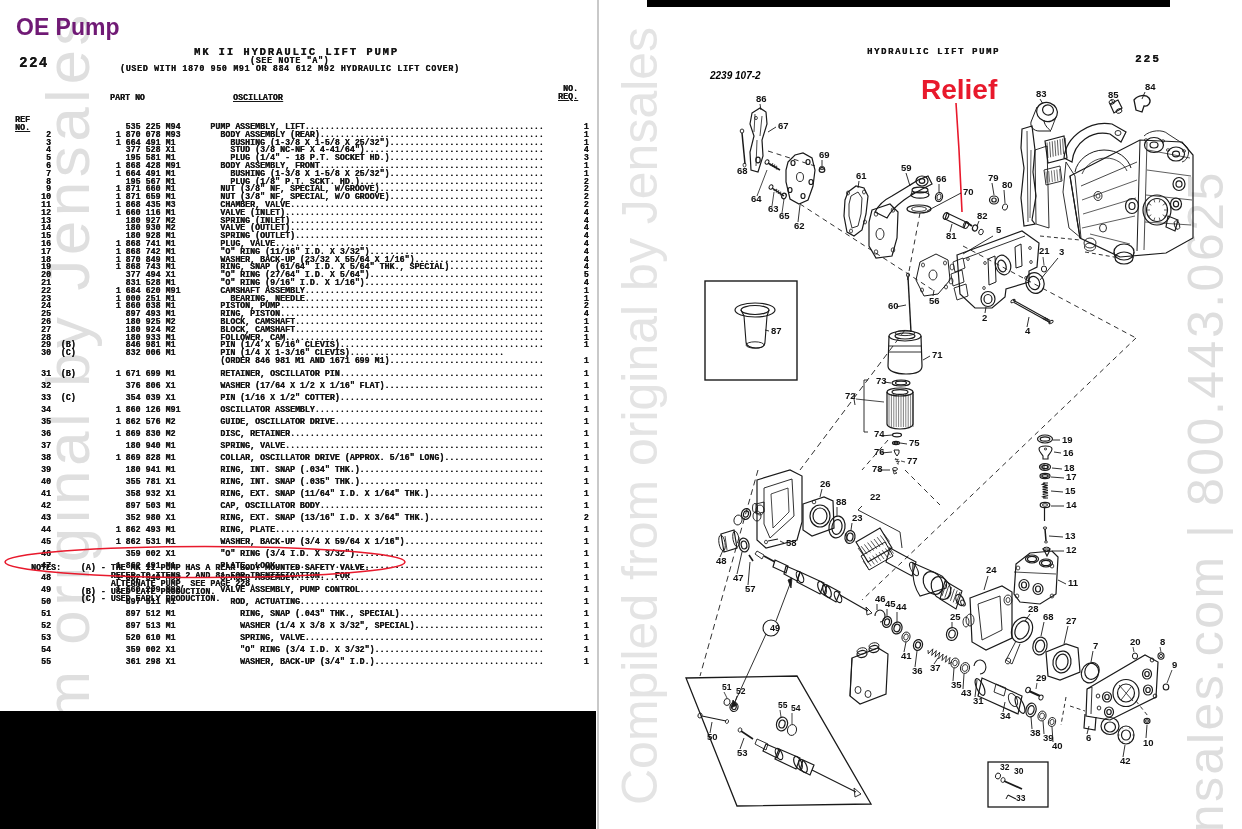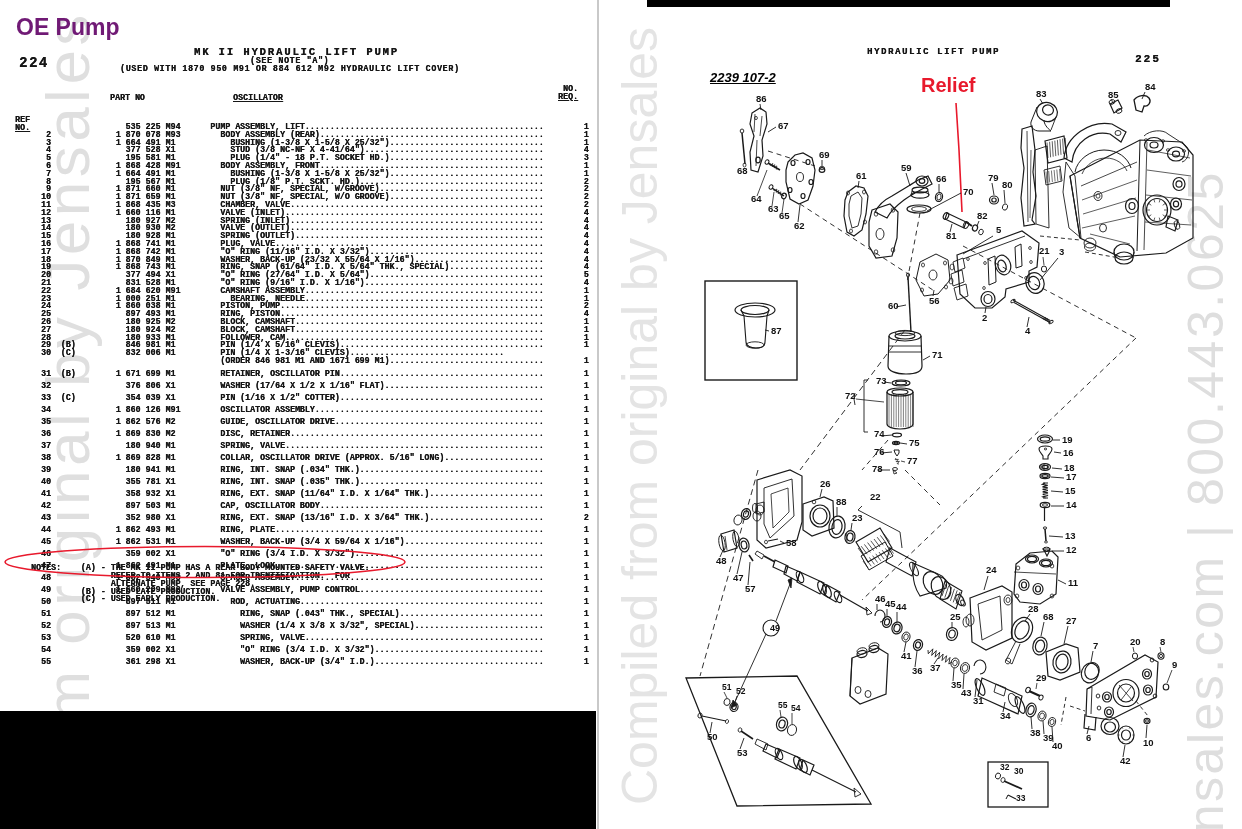--- a/index.html
+++ b/index.html
@@ -108,23 +108,23 @@
 </svg>
 
 <div class="abs" style="left:0; top:711px; width:596px; height:118px; background:#000;"></div>
 
 <div class="abs" style="left:647px; top:0; width:523px; height:7px; background:#000;"></div>
 
 <div class="abs mono" style="left:867px; top:47px; font-size:9px; letter-spacing:1.6px;">HYDRAULIC LIFT PUMP</div>
 
 <div class="abs mono" style="left:1135px; top:53px; font-size:11px; letter-spacing:2px;">225</div>
 
-<div class="abs" style="left:710px; top:70px; font-size:13px; font-weight:bold; font-style:italic;text-decoration:underline;">2239 107-2</div>
-
-<div class="abs" style="left:921px; top:74px; font-size:20px; font-weight:bold; color:#e8192c;">Relief</div>
+<div class="abs" style="left:710px; top:70px; font-size:10px; font-weight:bold; font-style:italic;">2239 107-2</div>
+
+<div class="abs" style="left:921px; top:74px; font-size:28px; font-weight:bold; color:#e8192c;">Relief</div>
 
 <svg class="abs" style="left:950px; top:100px;" width="20" height="115" viewBox="0 0 20 115">
   <path d="M6,3 L9,50 L12,112" fill="none" stroke="#e8192c" stroke-width="1.6"></path>
 </svg>
 
 <svg class="abs" style="left:0; top:0;" width="1242" height="829" viewBox="0 0 1242 829" font-family="Liberation Sans, sans-serif">
 
 <g>
       <path d="M752,113 L760,108 L766,112 L767,124 L762,140 L763,156 L758,172 L751,170 L750,152 L754,136 L750,124 Z" fill="none" stroke="#1a1a1a" stroke-width="1.2"></path>
       <line x1="755" y1="114" x2="754" y2="132" stroke="#1a1a1a" stroke-width="0.8"></line>

